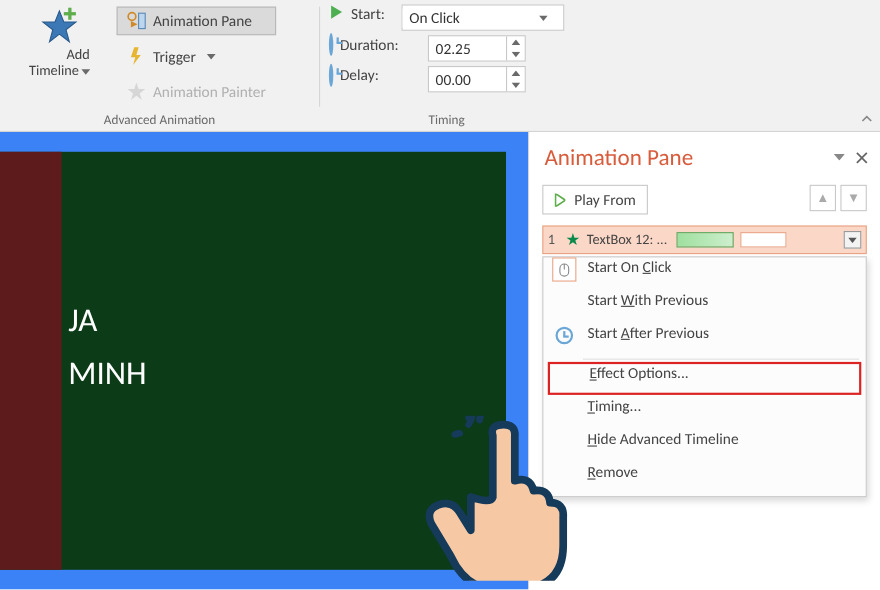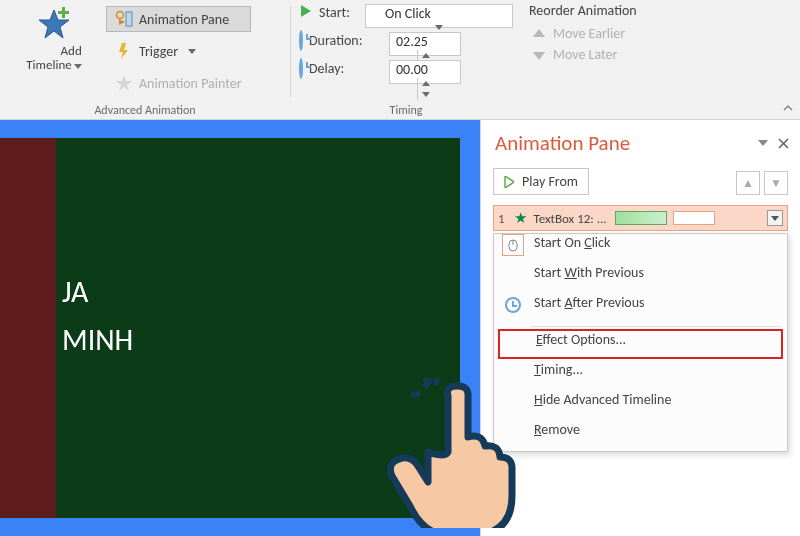--- a/index.html
+++ b/index.html
@@ -20,21 +20,21 @@
   
   .stack { display: flex; flex-direction: column; gap: 6px; padding-top: 2px; }
   .small-btn { display: flex; align-items: center; gap: 6px; padding: 3px 8px; font-size: 14px; color: #444; cursor: default; border: 1px solid transparent; }
   .small-btn.pressed { background: #dadada; border-color: #b8b8b8; }
   .small-btn.disabled { color: #b0b0b0; }
   .small-btn .icon { width: 18px; height: 18px; display: inline-flex; align-items: center; justify-content: center; }
 
   
   .timing-row { display: flex; align-items: flex-start; gap: 6px; font-size: 14px; color: #444; margin-bottom: 4px; }
   .timing-row .lbl { min-width: 74px; }
-  .timing-row .field { display: flex; align-items: center; border: 1px solid #c8c8c8; background: #fff; height: 24px; flex-direction: column; }
+  .timing-row .field { display: flex; align-items: center; border: 1px solid #c8c8c8; background: #fff; height: 24px; }
   .timing-row .field input { border: none; outline: none; width: 70px; padding: 0 6px; font-size: 14px; color: #333; }
   .spinner { display: flex; flex-direction: column; border-left: 1px solid #c8c8c8; }
   .spinner div { width: 16px; height: 11px; display: flex; align-items: center; justify-content: center; cursor: default; }
   .spinner div svg { width: 8px; height: 5px; }
 
   .reorder { padding-top: 2px; }
   .reorder-title { font-size: 14px; color: #444; margin-bottom: 4px; }
   .reorder-btn { display: flex; align-items: center; gap: 8px; font-size: 14px; color: #b0b0b0; padding: 2px 4px; cursor: default; }
 
   .collapse-caret { position: absolute; right: 6px; bottom: 4px; width: 12px; height: 12px; }
@@ -46,21 +46,21 @@
   .slide-left { width: 76px; background: #5e1b1b; }
   .slide-text { color: #fff; font-family: "Times New Roman", serif; font-size: 30px; padding: 130px 0 0 6px; line-height: 1.6; }
 
   
   .pane { width: 320px; border-left: 1px solid #d4d4d4; background: #fff; font-size: 14px; color: #444; position: relative; }
   .pane-hdr { display: flex; align-items: center; justify-content: space-between; padding: 10px 10px 4px 14px; }
   .pane-title { font-size: 21px; color: #d85c3c; }
   .pane-hdr-ctrl { display: flex; align-items: center; gap: 6px; }
   .pane-hdr-ctrl div { width: 14px; height: 14px; cursor: default; color: #888; display: flex; align-items: center; justify-content: center; }
 
-  .pane-toolbar { display: flex; align-items: flex-end; gap: 6px; padding: 8px 12px; }
+  .pane-toolbar { display: flex; align-items: flex-start; gap: 6px; padding: 8px 12px; }
   .play-btn { display: flex; align-items: center; gap: 8px; padding: 4px 10px; border: 1px solid #c8c8c8; background: #fff; cursor: default; }
   .nav-btns { display: flex; gap: 4px; margin-left: auto; }
   .nav-btns .sq { width: 24px; height: 24px; border: 1px solid #c8c8c8; display: flex; align-items: center; justify-content: center; cursor: default; font-size:12px; color:#aaa; }
 
   .anim-item { margin: 2px 12px; background: #fbd7c7; border: 1px solid #e8a384; display: flex; align-items: center; height: 26px; padding: 0 4px; gap: 6px; font-size: 13px; }
   .anim-item .num { color: #555; width: 10px; }
   .anim-item .star { color: #0a8a4a; font-size: 15px; }
   .anim-item .nm { flex: 0 1 auto; white-space: nowrap; overflow: hidden; text-overflow: ellipsis; max-width: 92px; text-align: right; }
   .anim-item .bar { width: 52px; height: 14px; border: 1px solid #5fa85f; background: linear-gradient(to right, #9fe09f, #cdeecd); margin-left: 2px; }
   .anim-item .barbg { width: 42px; height: 14px; background: #fff; border: 1px solid #e8a384; margin-left: 0; }
@@ -183,35 +183,20 @@
             <div>
               <svg viewBox="0 0 8 5">
                 <polygon points="0,0 8,0 4,5" fill="#6a6a6a"></polygon>
               </svg>
             </div>
           </div>
       </div>
     </div>
   </div>
 
-  <div class="ribbon-group reorder" style="width:190px;">
-    <div class="reorder-title">Reorder Animation</div>
-    <div class="reorder-btn">
-      <svg width="12" height="10">
-          <polygon points="6,0 12,8 0,8" fill="#b8b8b8"></polygon>
-        </svg>
-      <span>Move Earlier</span>
-    </div>
-    <div class="reorder-btn">
-      <svg width="12" height="10">
-          <polygon points="0,2 12,2 6,10" fill="#b8b8b8"></polygon>
-        </svg>
-      <span>Move Later</span>
-    </div>
-  </div>
 
   <svg class="collapse-caret" viewBox="0 0 12 12">
       <polyline points="2,7 6,3 10,7" fill="none" stroke="#888" stroke-width="1.5"></polyline>
     </svg>
 </div>
 
 <div class="workspace">
   <div class="slide-area">
     <div class="slide">
       <div class="slide-left"></div>

